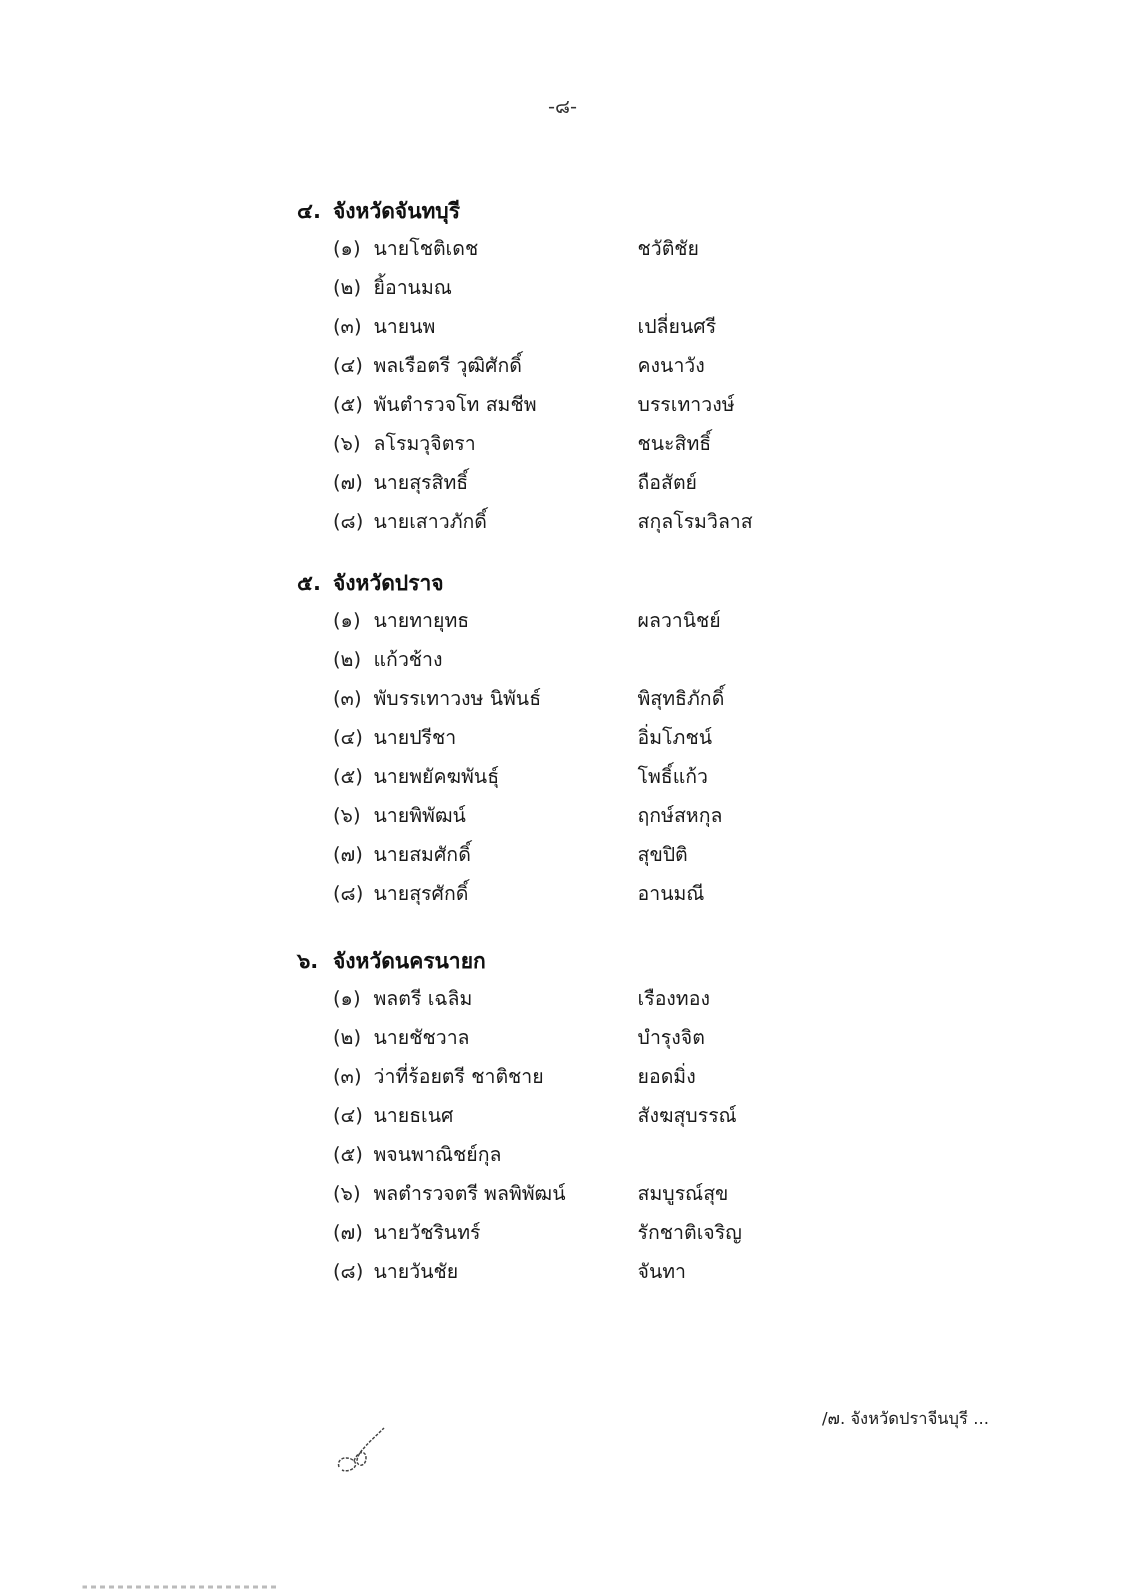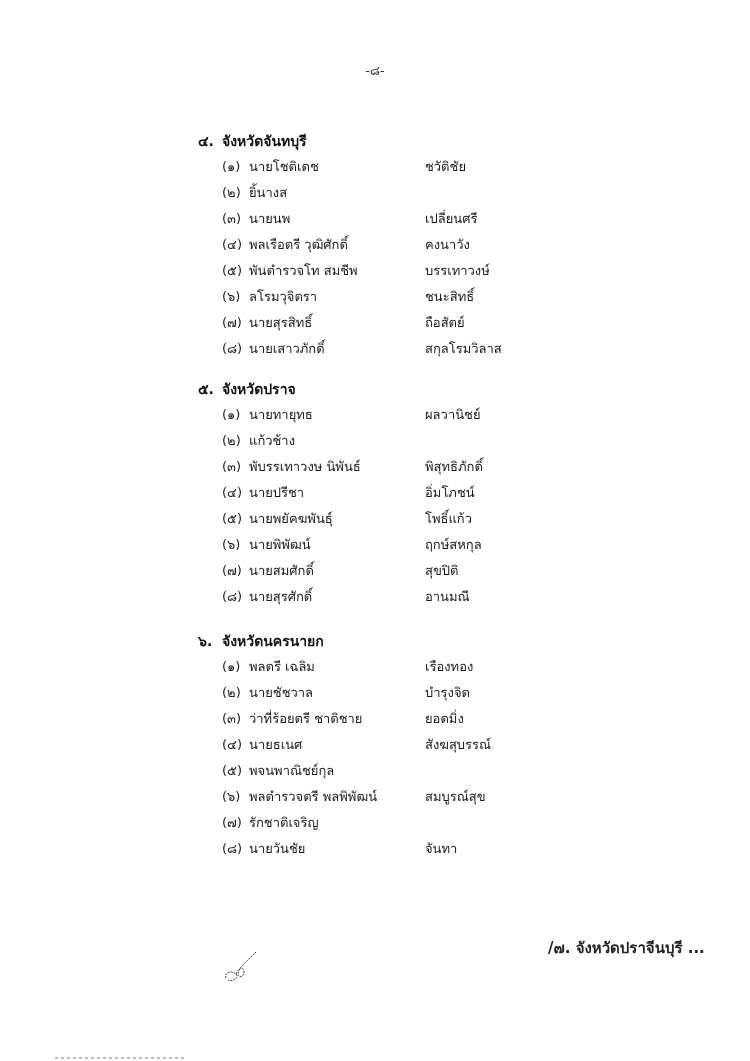--- a/index.html
+++ b/index.html
@@ -19,21 +19,21 @@
   }
   .section-title .num { width: 24px; }
   .item {
     display: flex; height: 26px; line-height: 26px; font-size: 13px;
     padding-left: 24px;
   }
   .item .inum { width: 27px; color: #222; }
   .item .fname { width: 176px; }
   .item .lname { }
   .footer-next {
-    position: absolute; top: 936px; left: 548px; font-size: 15px; color: #222; font-weight: bold;
+    position: absolute; top: 936px; left: 548px; font-size: 11px; color: #222;
   }
   .signature {
     position: absolute; top: 948px; left: 222px; width: 40px; height: 36px;
   }
   .scan-artifact {
     position: absolute; top: 1057px; left: 55px; width: 130px; height: 2px;
     background: repeating-linear-gradient(90deg, #bbb 0 3px, transparent 3px 6px);
   }
 </style>
 </head>
@@ -46,21 +46,21 @@
     <span class="num">๔.</span>
     <span>จังหวัดจันทบุรี</span>
   </div>
   <div class="item">
       <span class="inum">(๑)</span>
       <span class="fname">นายโชติเดช</span>
       <span class="lname">ชวัติชัย</span>
     </div>
   <div class="item">
       <span class="inum">(๒)</span>
-      <span class="lname">ยิ้นางส</span>
+      <span class="lname">ยิ้อานมณ</span>
     </div>
   <div class="item">
       <span class="inum">(๓)</span>
       <span class="fname">นายนพ</span>
       <span class="lname">เปลี่ยนศรี</span>
     </div>
   <div class="item">
       <span class="inum">(๔)</span>
       <span class="fname">พลเรือตรี วุฒิศักดิ์</span>
       <span class="lname">คงนาวัง</span>
@@ -162,20 +162,21 @@
       <span class="inum">(๕)</span>
       <span class="lname">พจนพาณิชย์กุล</span>
     </div>
   <div class="item">
       <span class="inum">(๖)</span>
       <span class="fname">พลตำรวจตรี พลพิพัฒน์</span>
       <span class="lname">สมบูรณ์สุข</span>
     </div>
   <div class="item">
       <span class="inum">(๗)</span>
+      <span class="fname">นายวัชรินทร์</span>
       <span class="lname">รักชาติเจริญ</span>
     </div>
   <div class="item">
       <span class="inum">(๘)</span>
       <span class="fname">นายวันชัย</span>
       <span class="lname">จันทา</span>
     </div>
 </div>
 
 <div class="footer-next">/๗. จังหวัดปราจีนบุรี ...</div>

